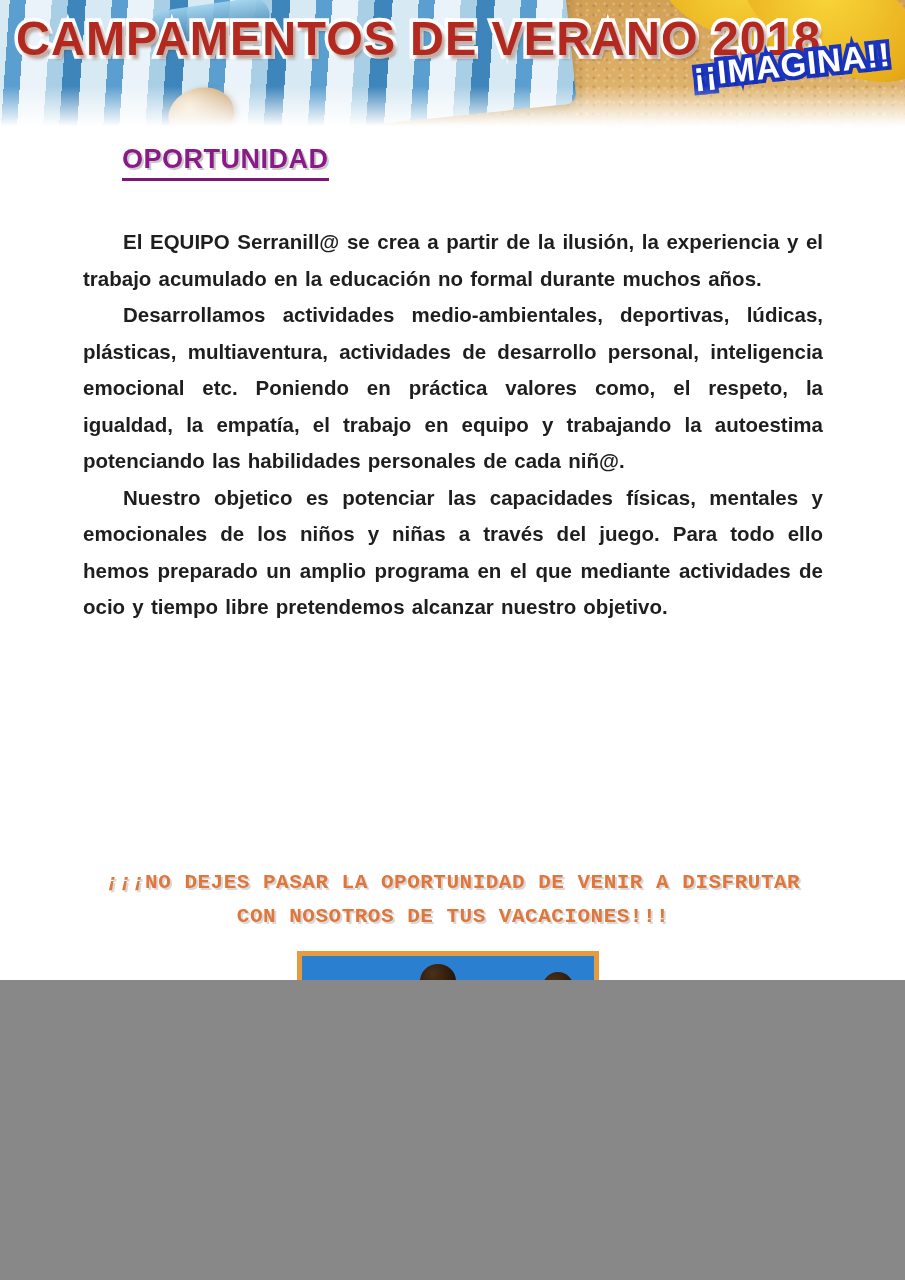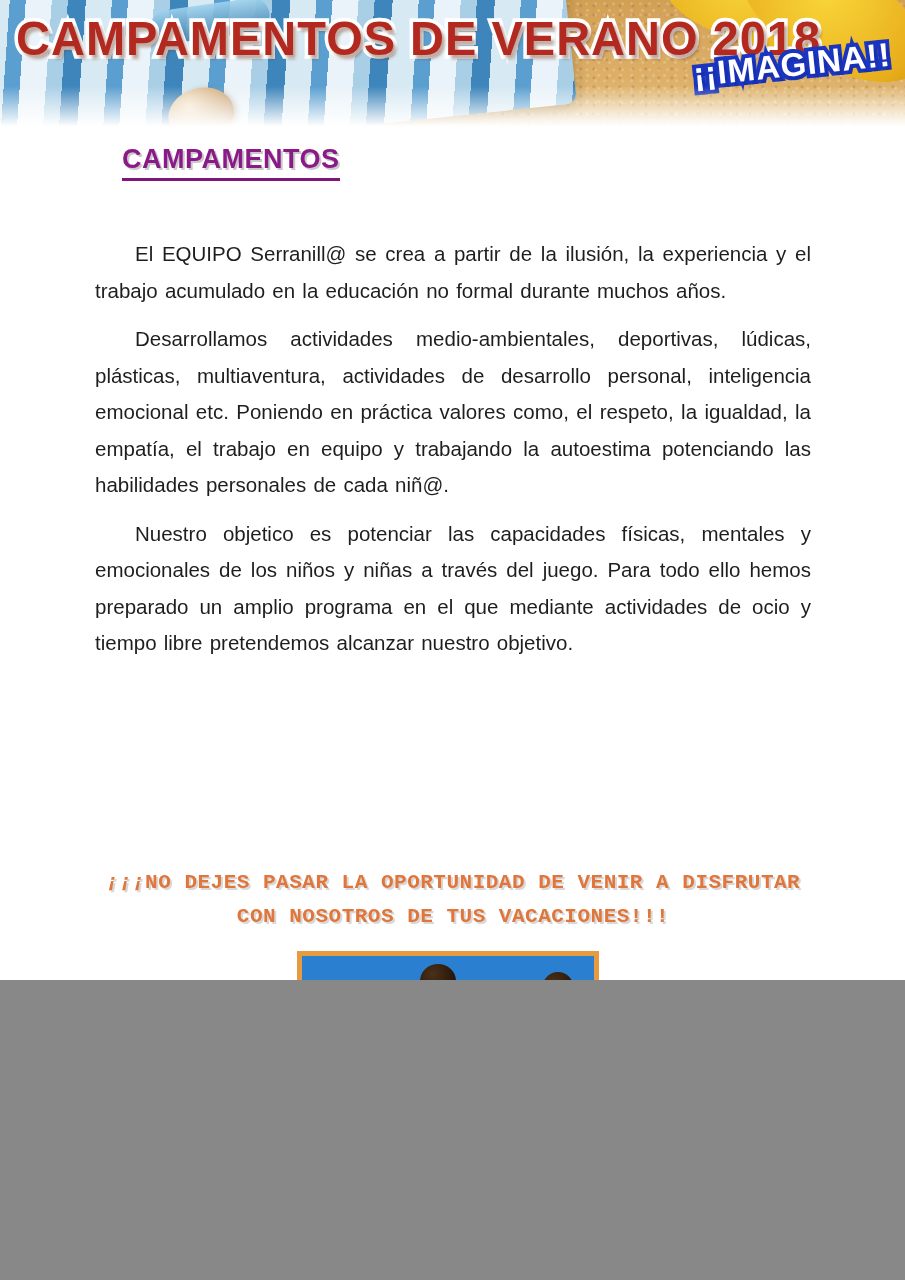--- a/index.html
+++ b/index.html
@@ -42,22 +42,22 @@
     transform:rotate(-6deg);text-shadow:3px 4px 0 rgba(20,40,150,.35);}
 
   
   .heading{position:absolute;left:122px;top:144px;margin:0;display:inline-block;
     font-size:27px;font-weight:700;letter-spacing:.5px;color:#8b1a89;
     border-bottom:3px solid #7d1879;padding-bottom:3px;
     text-shadow:2px 2px 0 #c9c9c9;}
 
   
   .content{position:absolute;left:83px;top:224px;width:740px;}
-  .content p{margin:12px;font-size:20.5px;line-height:36.5px;text-align:justify;
-    text-indent:40px;color:#1e1e1e;word-spacing:1.5px;}
+  .content p{margin:0;font-size:20.5px;line-height:36.5px;text-align:justify;
+    text-indent:40px;color:#1e1e1e;word-spacing:1.5px;font-weight:bold;}
 
   
   .cta{position:absolute;left:83px;top:866px;width:740px;text-align:center;
     font-family:"Liberation Mono","DejaVu Sans Mono",monospace;
     font-weight:700;font-size:21px;line-height:34px;color:#e0763b;
     letter-spacing:.5px;text-shadow:2px 2px 0 #d8d8d8;}
   .cta .marks{font-style:italic;}
 
   
   .photo{position:absolute;left:297px;top:951px;width:292px;height:216px;
@@ -147,21 +147,21 @@
     <div class="towel"></div>
     <div class="goggles"></div>
     <div class="shell"></div>
     <div class="flipflop-a"></div>
     <div class="flipflop-b"></div>
     <h1 class="main-title">CAMPAMENTOS DE VERANO 2018</h1>
     <div class="imagina">¡¡IMAGINA!!</div>
     <div class="banner-fade"></div>
   </div>
 
-  <h2 class="heading">CAMPAMENTOS</h2>
+  <h2 class="heading">OPORTUNIDAD</h2>
 
   <div class="content">
     <p>El EQUIPO Serranill@ se crea a partir de la ilusión, la experiencia y el trabajo acumulado en la educación no formal durante muchos años.</p>
     <p>Desarrollamos actividades medio-ambientales, deportivas, lúdicas, plásticas, multiaventura, actividades de desarrollo personal, inteligencia emocional etc. Poniendo en práctica valores como, el respeto, la igualdad, la empatía, el trabajo en equipo y trabajando la autoestima potenciando las habilidades personales de cada niñ@.</p>
     <p>Nuestro objetico es potenciar las capacidades físicas, mentales y emocionales de los niños y niñas a través del juego. Para todo ello hemos preparado un amplio programa en el que mediante actividades de ocio y tiempo libre pretendemos alcanzar nuestro objetivo.</p>
   </div>
 
   <div class="cta"><span class="marks">¡¡¡</span><span>NO DEJES PASAR LA OPORTUNIDAD DE VENIR A DISFRUTAR CON NOSOTROS DE TUS VACACIONES!!!</span></div>
 
   <div class="photo">

